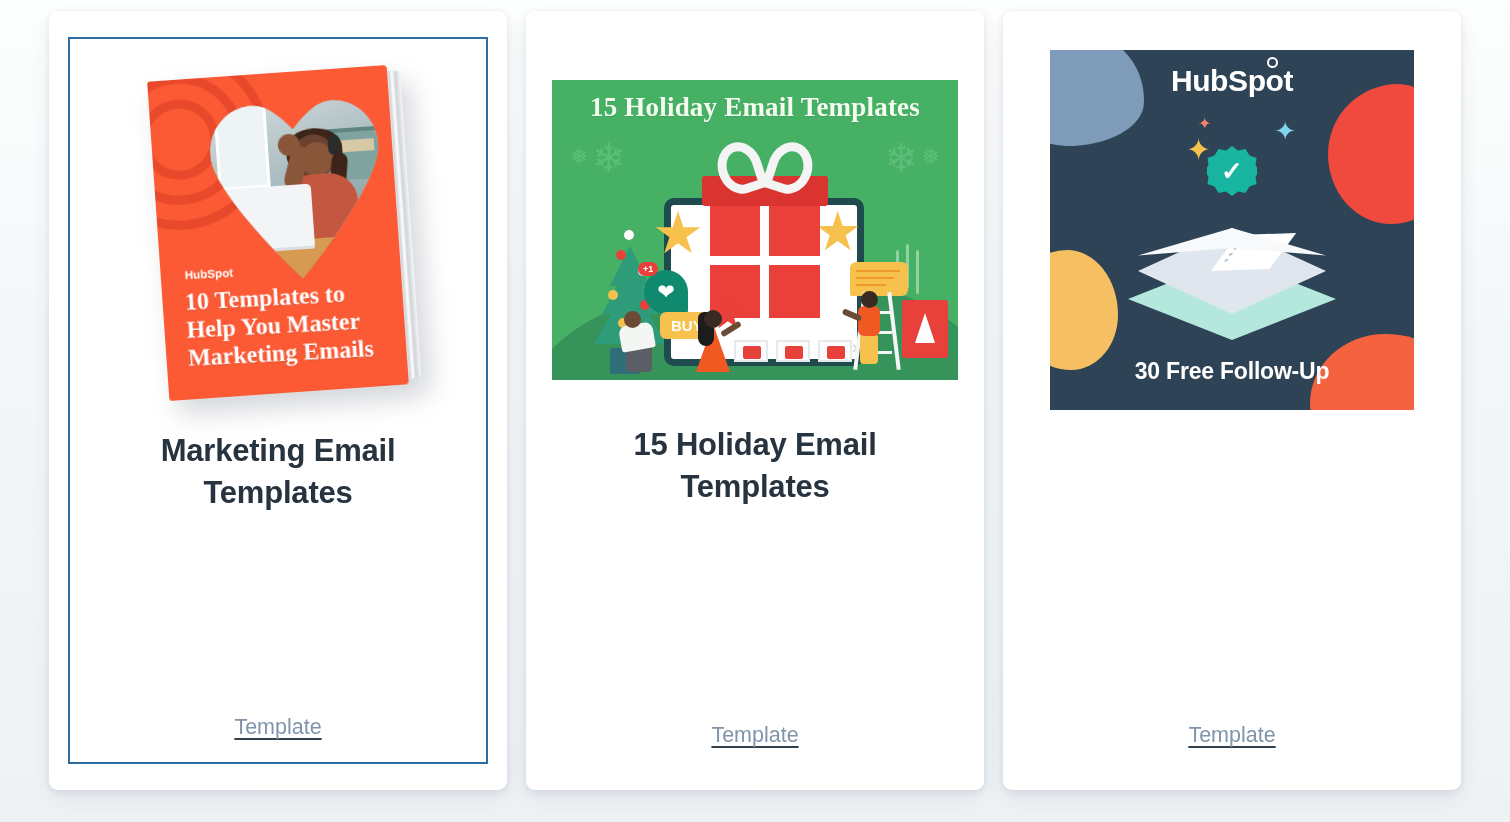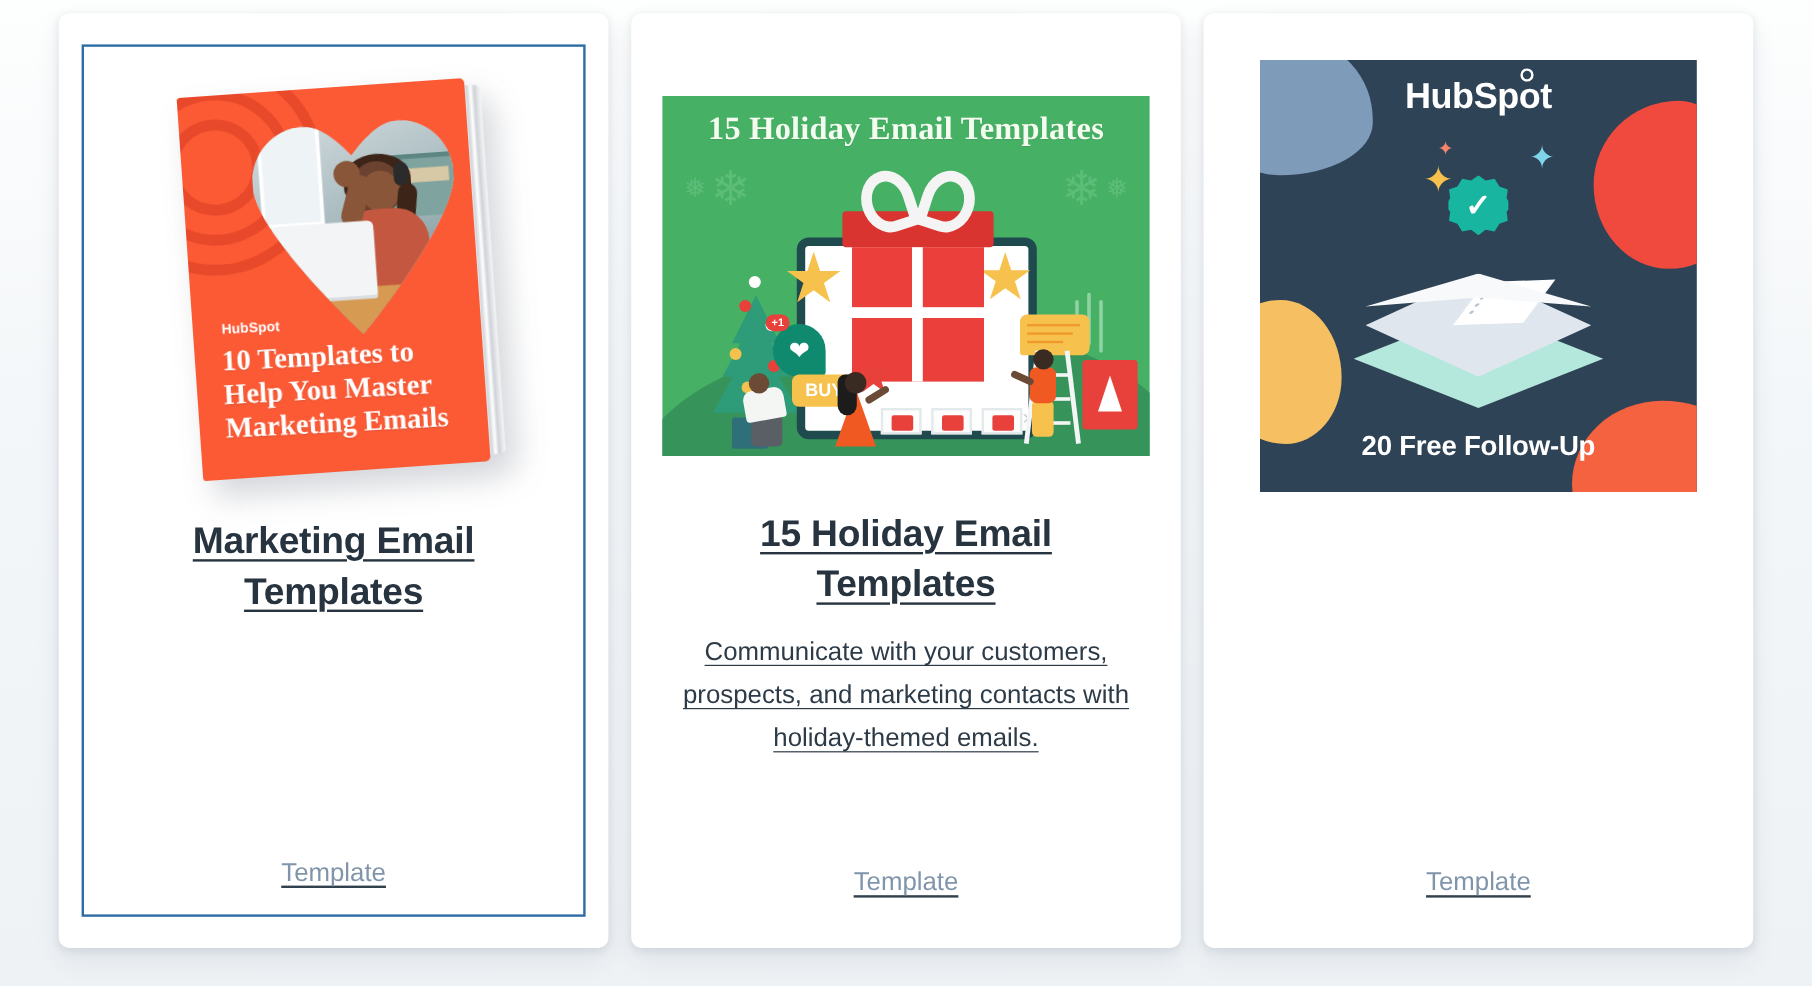--- a/index.html
+++ b/index.html
@@ -83,21 +83,20 @@
   }
   .card.selected .media { height: 388px; }
 
   
   .card-title {
     font-size: 31px;
     line-height: 42px;
     font-weight: bold;
     color: #27343f;
     text-align: center;
-    text-decoration: underline;
     text-decoration-thickness: 2px;
     text-underline-offset: 5px;
     letter-spacing: -0.2px;
     max-width: 345px;
     margin-top: 3px;
   }
 
   .card-desc {
     font-size: 21.5px;
     line-height: 36px;
@@ -566,21 +565,20 @@
               <div class="p-arm"></div>
 
             <div class="p2-legs"></div>
               <div class="p2-body"></div>
               <div class="p2-head"></div>
               <div class="p2-arm"></div>
           </div>
         </div>
 
         <div class="card-title">15 Holiday Email Templates</div>
-        <div class="card-desc">Communicate with your customers, prospects, and marketing contacts with holiday-themed emails.</div>
         <div class="card-link">Template</div>
       </div>
     </div>
   </div>
 
   <div class="card c3">
     <div class="card-inner">
       <div class="card-body">
 
         <div class="media">
@@ -606,21 +604,21 @@
               <div class="fu-env-letter">
                   <i></i>
                   <i></i>
                   <i></i>
                   <i></i>
                 </div>
               <div class="fu-env-flap"></div>
             </div>
 
             <div class="fu-caption">
-              <div>20 Free Follow-Up</div>
+              <div>30 Free Follow-Up</div>
             </div>
           </div>
         </div>
 
         <div class="card-link">Template</div>
       </div>
     </div>
   </div>
 
 </div>

